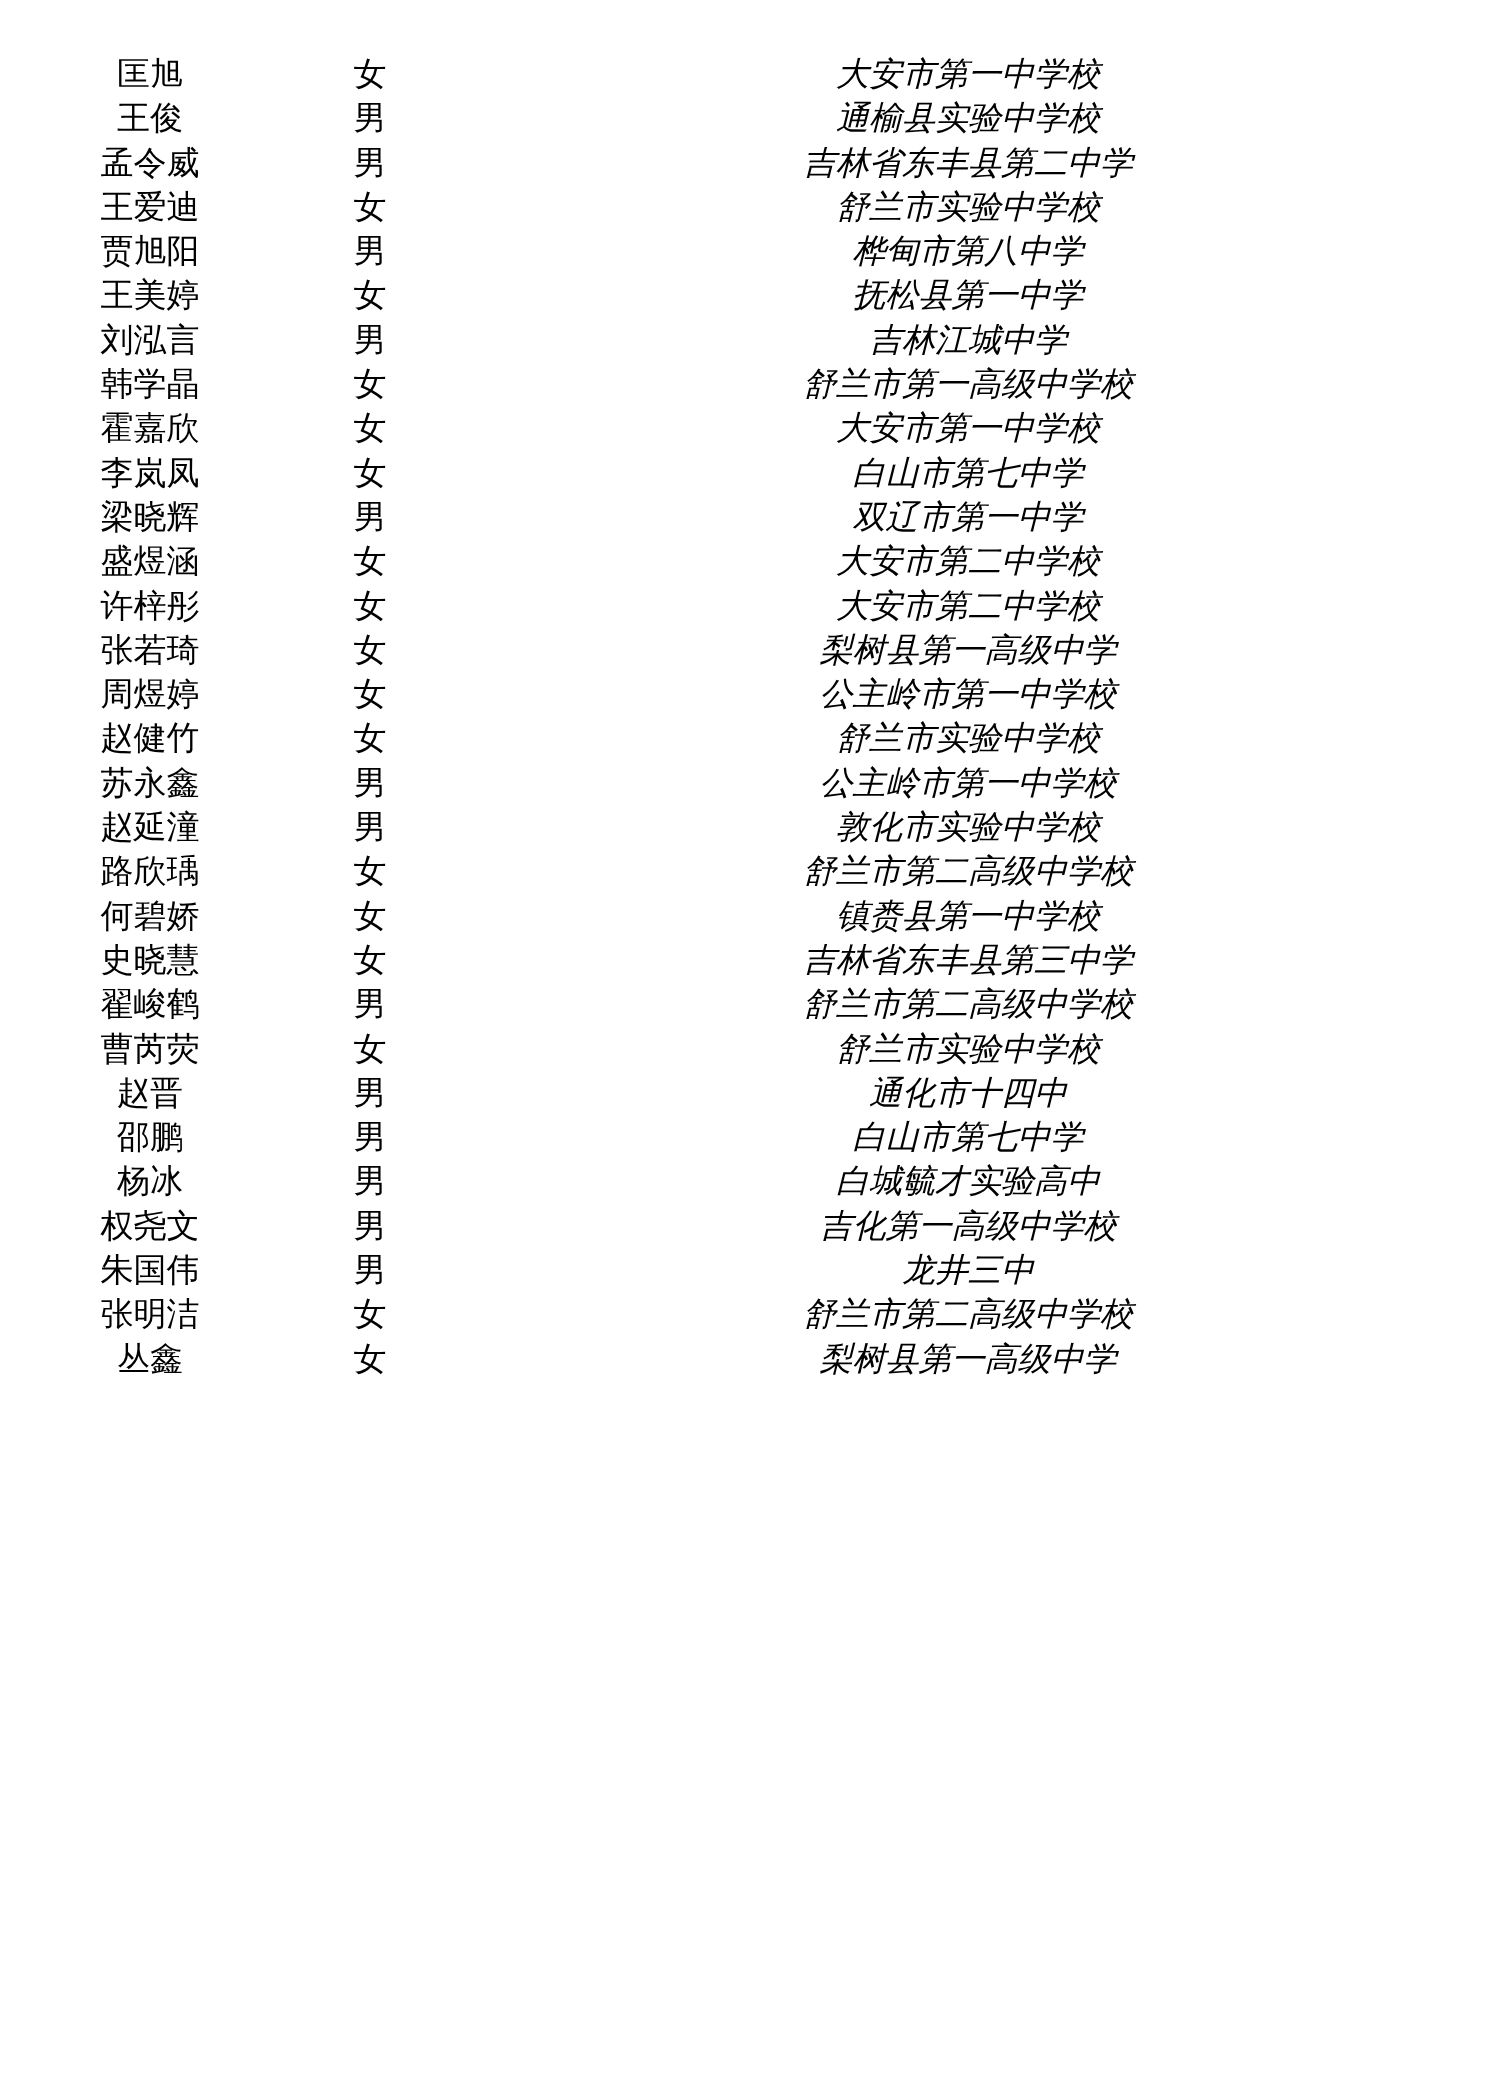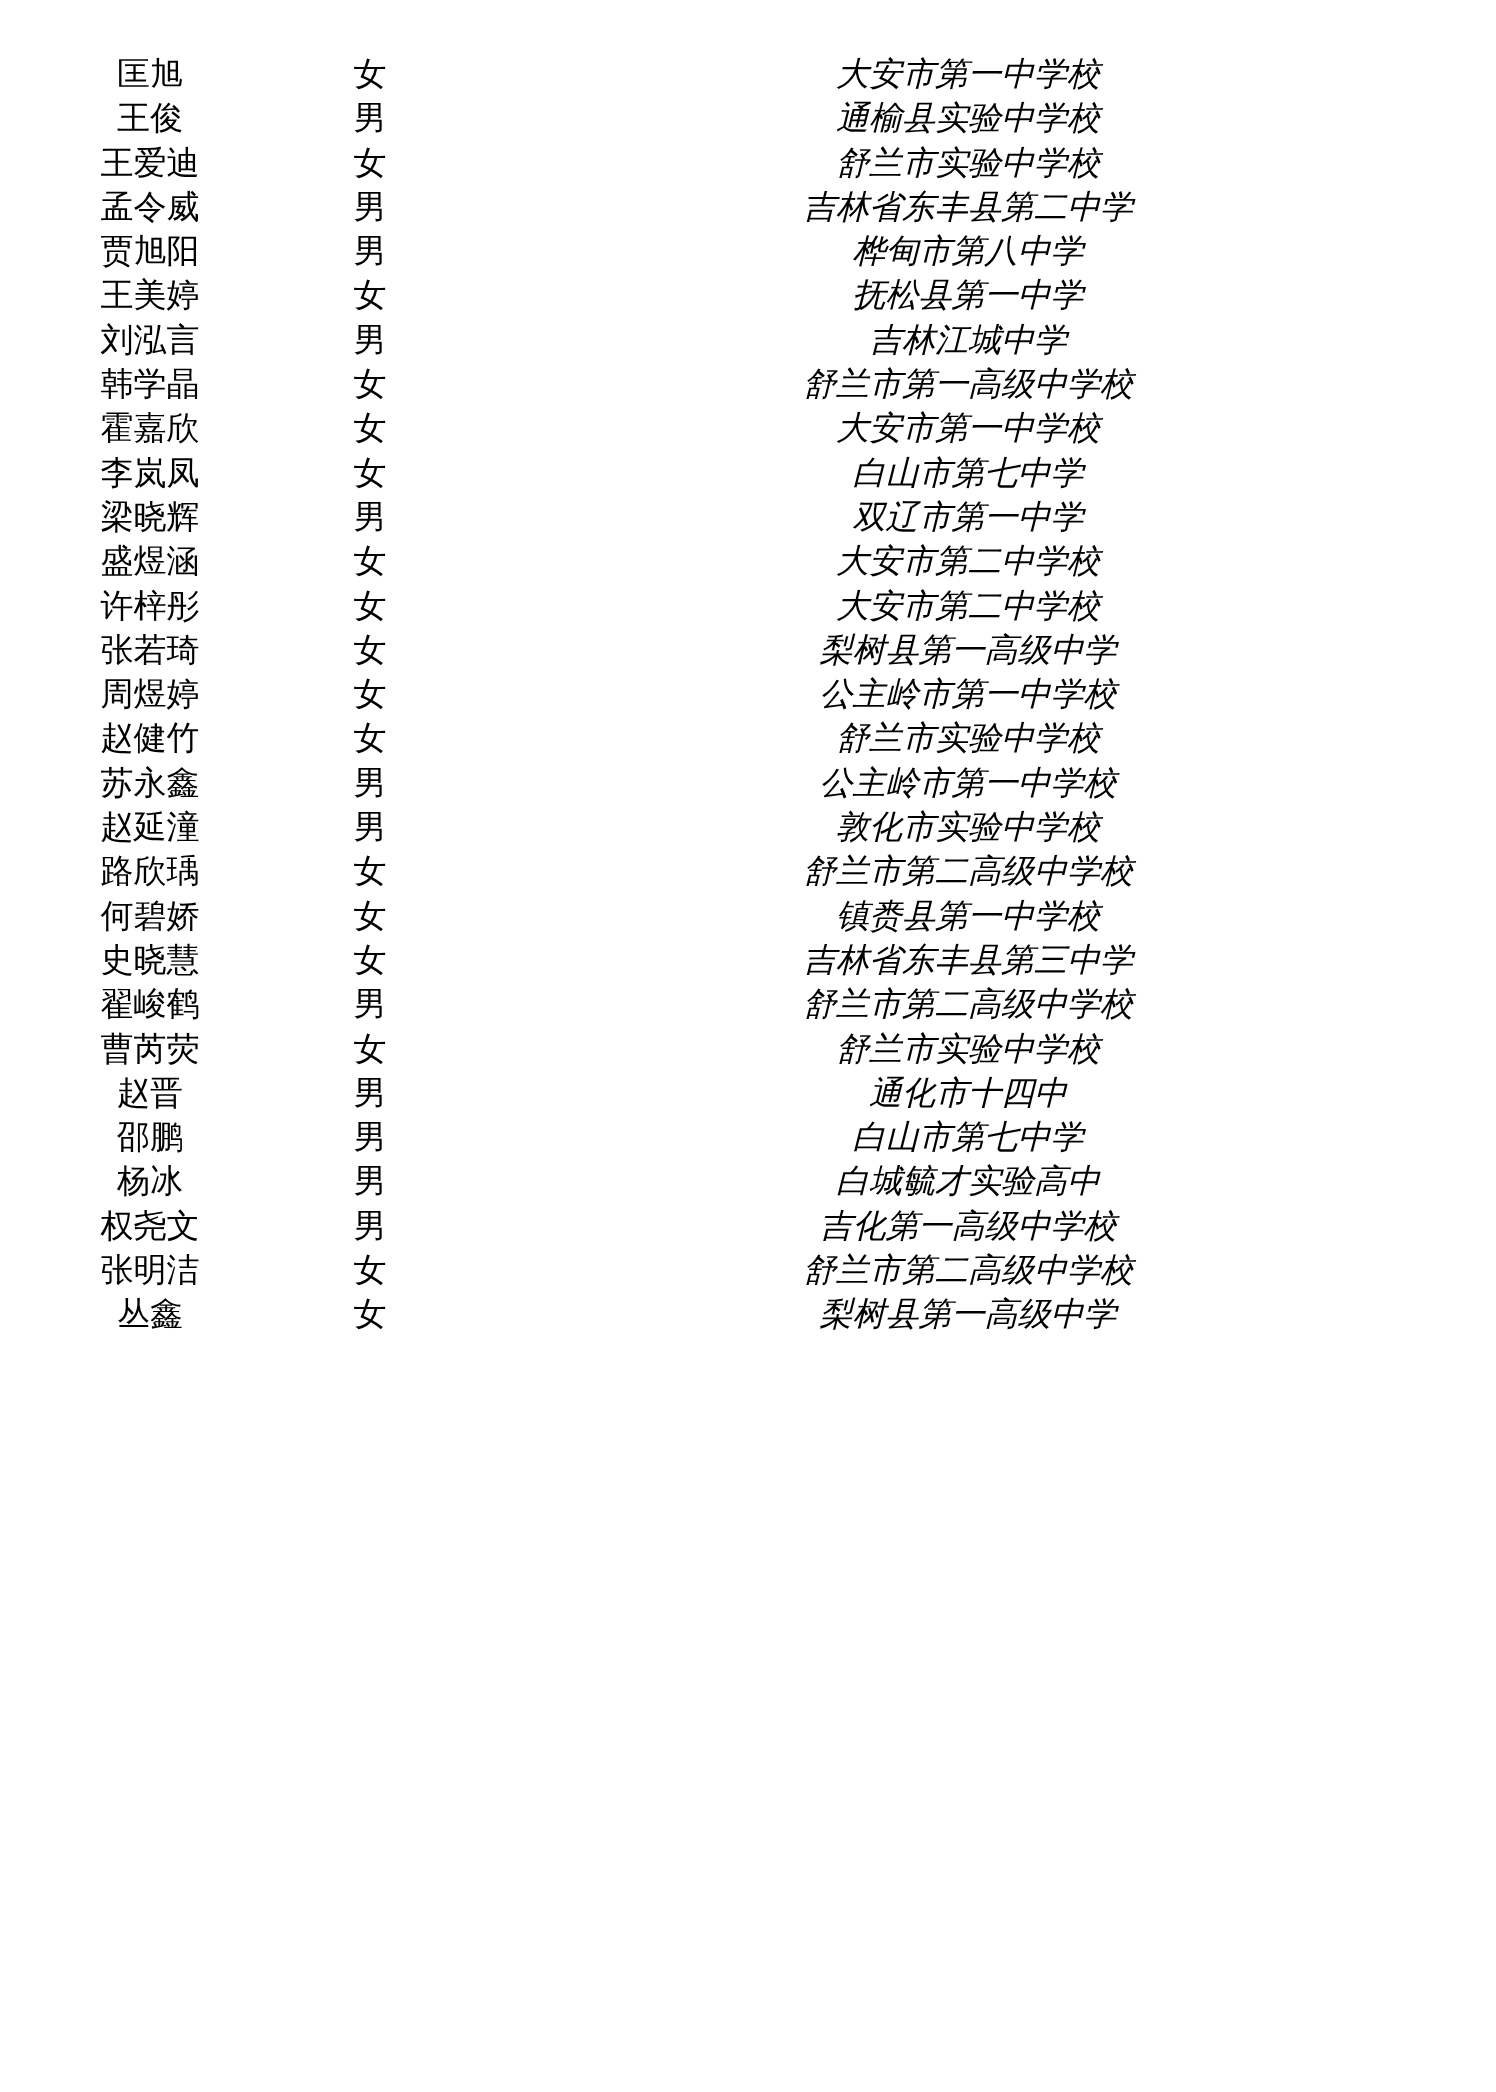--- a/index.html
+++ b/index.html
@@ -60,30 +60,30 @@
           <td class="c-name">匡旭</td>
           <td class="c-gender">女</td>
           <td class="c-school">大安市第一中学校</td>
         </tr>
         <tr>
           <td class="c-name">王俊</td>
           <td class="c-gender">男</td>
           <td class="c-school">通榆县实验中学校</td>
         </tr>
         <tr>
+          <td class="c-name">孟令威</td>
+          <td class="c-gender">男</td>
+          <td class="c-school">吉林省东丰县第二中学</td>
+        </tr>
+        <tr>
           <td class="c-name">王爱迪</td>
           <td class="c-gender">女</td>
           <td class="c-school">舒兰市实验中学校</td>
         </tr>
         <tr>
-          <td class="c-name">孟令威</td>
-          <td class="c-gender">男</td>
-          <td class="c-school">吉林省东丰县第二中学</td>
-        </tr>
-        <tr>
           <td class="c-name">贾旭阳</td>
           <td class="c-gender">男</td>
           <td class="c-school">桦甸市第八中学</td>
         </tr>
         <tr>
           <td class="c-name">王美婷</td>
           <td class="c-gender">女</td>
           <td class="c-school">抚松县第一中学</td>
         </tr>
         <tr>
@@ -183,20 +183,25 @@
         </tr>
         <tr>
           <td class="c-name">杨冰</td>
           <td class="c-gender">男</td>
           <td class="c-school">白城毓才实验高中</td>
         </tr>
         <tr>
           <td class="c-name">权尧文</td>
           <td class="c-gender">男</td>
           <td class="c-school">吉化第一高级中学校</td>
+        </tr>
+        <tr>
+          <td class="c-name">朱国伟</td>
+          <td class="c-gender">男</td>
+          <td class="c-school">龙井三中</td>
         </tr>
         <tr>
           <td class="c-name">张明洁</td>
           <td class="c-gender">女</td>
           <td class="c-school">舒兰市第二高级中学校</td>
         </tr>
         <tr>
           <td class="c-name">丛鑫</td>
           <td class="c-gender">女</td>
           <td class="c-school">梨树县第一高级中学</td>

